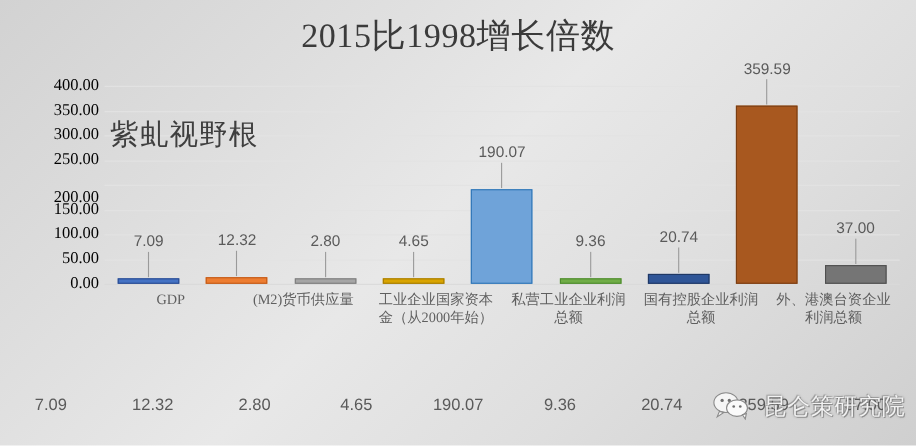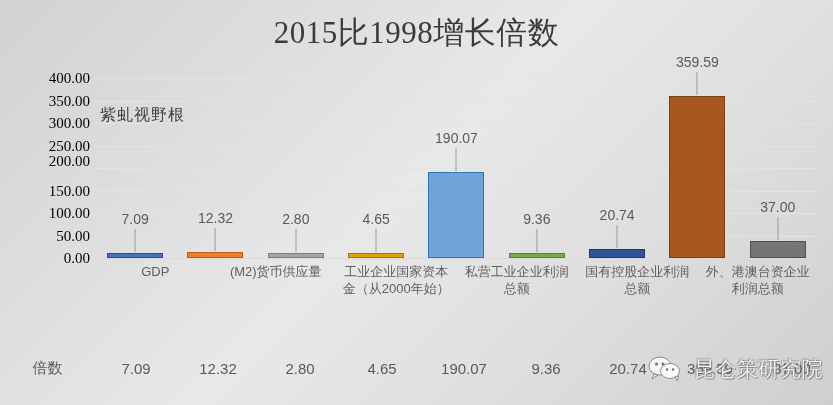--- a/index.html
+++ b/index.html
@@ -48,21 +48,21 @@
     color: #000000;
     transform: translateY(-50%);
     white-space: nowrap;
   }
 
   
   .plot-watermark {
     position: absolute;
     left: 100px; top: 105px;
     font-family: "Liberation Serif", "DejaVu Serif", serif;
-    font-size: 16px;
+    font-size: 26px;
     color: #3f3f3f;
     letter-spacing: 1px;
     white-space: nowrap;
   }
 
   
   .bars {
     position: absolute;
     left: 95px; top: 78px;
     width: 723px; height: 180px;
@@ -101,21 +101,21 @@
   
   .cats {
     position: absolute;
     left: 95px; top: 263px;
     width: 723px; height: 85px;
     display: flex;
   }
   .cat {
     flex: 1 1 0;
     text-align: center;
-    font-family: Liberation Sans, sans-serif;
+    font-family: Liberation Serif, serif;
     font-size: 13px;
     line-height: 17px;
     color: #5f5f5f;
     padding: 0 2px;
     word-break: break-all;
   }
 
   
   .table-row {
     position: absolute;
@@ -165,21 +165,21 @@
 
 <div id="chart-root">
 
   <div class="chart-title">2015比1998增长倍数</div>
 
   <div class="yaxis">
       <div class="ytick" style="top: 258px;">0.00</div>
       <div class="ytick" style="top: 235.5px;">50.00</div>
       <div class="ytick" style="top: 213px;">100.00</div>
       <div class="ytick" style="top: 190.5px;">150.00</div>
-      <div class="ytick" style="top: 161px;">200.00</div>
+      <div class="ytick" style="top: 180px;">200.00</div>
       <div class="ytick" style="top: 145.5px;">250.00</div>
       <div class="ytick" style="top: 123px;">300.00</div>
       <div class="ytick" style="top: 100.5px;">350.00</div>
       <div class="ytick" style="top: 78px;">400.00</div>
     </div>
 
   <div class="plot">
       <div class="gridline base" style="top: 180px;"></div>
       <div class="gridline" style="top: 157.5px;"></div>
       <div class="gridline" style="top: 135px;"></div>
@@ -244,21 +244,20 @@
   <div class="cats">
       <div class="cat">GDP</div>
       <div class="cat">(M2)货币供应量</div>
       <div class="cat">工业企业国家资本金（从2000年始）</div>
       <div class="cat">私营工业企业利润总额</div>
       <div class="cat">国有控股企业利润总额</div>
       <div class="cat">外、港澳台资企业利润总额</div>
     </div>
 
   <div class="table-row">
-    <div class="table-head">倍数</div>
     <div class="table-cells">
         <div class="tcell">7.09</div>
         <div class="tcell">12.32</div>
         <div class="tcell">2.80</div>
         <div class="tcell">4.65</div>
         <div class="tcell">190.07</div>
         <div class="tcell">9.36</div>
         <div class="tcell">20.74</div>
         <div class="tcell">359.59</div>
         <div class="tcell">37.00</div>

